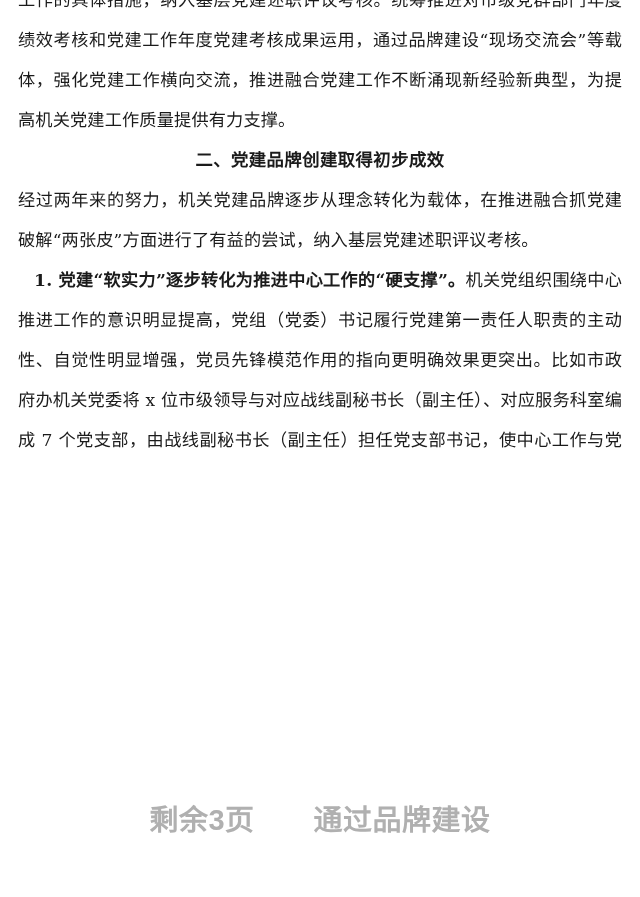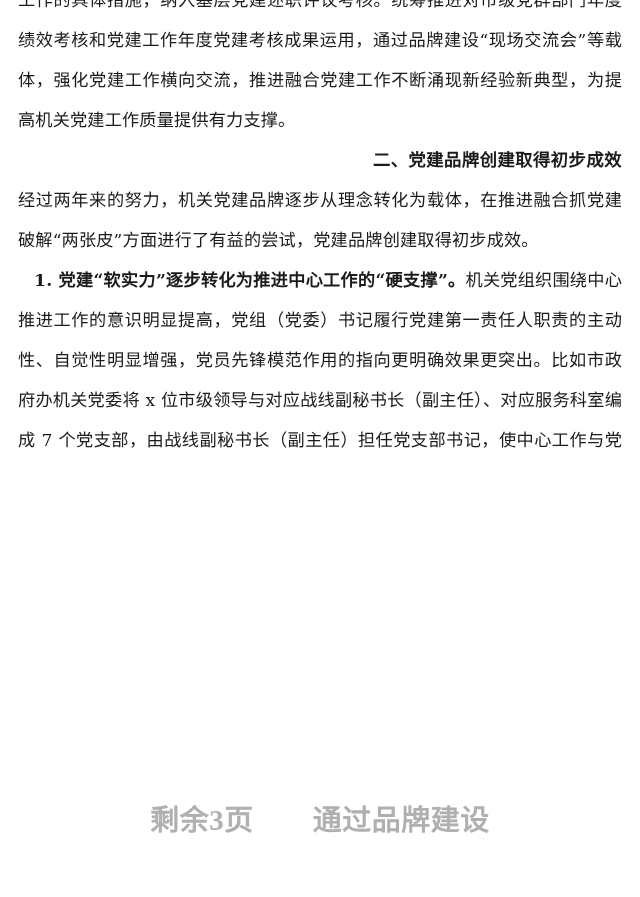--- a/index.html
+++ b/index.html
@@ -59,21 +59,21 @@
   }
 
   .heading {
     margin: 0;
     padding: 0;
     font-family: "DejaVu Serif", "Liberation Serif", serif;
     font-size: 17.4px;
     line-height: 40px;
     font-weight: 700;
     color: #1b1b1b;
-    text-align: right;
+    text-align: center;
     letter-spacing: 0.4px;
   }
 
   
   .para-last {
     max-height: 200px;
     overflow: hidden;
   }
 
   
@@ -83,41 +83,41 @@
     left: 0;
     top: 800px;
     width: 640px;
     text-align: center;
     pointer-events: none;
     user-select: none;
   }
 
   .watermark-text {
     display: inline-block;
-    font-family: Liberation Serif, serif;
+    font-family: Liberation Sans, sans-serif;
     font-size: 29px;
     font-weight: 700;
     color: #b0b0b0;
     letter-spacing: 0.5px;
     line-height: 40px;
     white-space: pre;
   }
 </style>
 </head>
 <body>
 
 <div class="page">
 
   <div class="doc-body">
 
     <p class="para para-clipped">工作的具体措施，纳入基层党建述职评议考核。统筹推进对市级党群部门年度绩效考核和党建工作年度党建考核成果运用，通过品牌建设“现场交流会”等载体，强化党建工作横向交流，推进融合党建工作不断涌现新经验新典型，为提高机关党建工作质量提供有力支撑。</p>
 
     <h2 class="heading">二、党建品牌创建取得初步成效</h2>
 
-    <p class="para">经过两年来的努力，机关党建品牌逐步从理念转化为载体，在推进融合抓党建破解“两张皮”方面进行了有益的尝试，党建品牌创建取得初步成效。</p>
+    <p class="para">经过两年来的努力，机关党建品牌逐步从理念转化为载体，在推进融合抓党建破解“两张皮”方面进行了有益的尝试，纳入基层党建述职评议考核。</p>
 
     <p class="para para-last"><span class="lead">1. 党建“软实力”逐步转化为推进中心工作的“硬支撑”。</span><span>机关党组织围绕中心推进工作的意识明显提高，党组（党委）书记履行党建第一责任人职责的主动性、自觉性明显增强，党员先锋模范作用的指向更明确效果更突出。比如市政府办机关党委将 x 位市级领导与对应战线副秘书长（副主任）、对应服务科室编成 7 个党支部，由战线副秘书长（副主任）担任党支部书记，使中心工作与党建工作紧密结合起来，帮支部工作“接天线”，为政办决策部署“接地气”，把“一岗双责”要求落到实处，促进了年轻干部的培养锻炼和支部战斗堡垒作用的发挥。政办第一党支部是市政府主要领导同志所在的党支部，包括秘书科、综合科等科室的全体党员，主要负责综合材料撰写。党支部把今年市政府《工作报告》起草工作融入到支部学习研讨之中，组织发动全体党员按照报告内容分头开展专题学习和有针对性的调研，通过学习吃透上情，通过讨论理清思路，通过调研摸清底数，切实提升撰写质量，使部门中心工作得到了党建载体的有力支撑，促进了支部学习与工作实际相互融合、共同促进。市委组织部安排分管领导干部兼任党支部书记，</span></p>
 
   </div>
 
   <div class="watermark">
     <span class="watermark-text">剩余3页</span><span class="watermark-text">　　</span><span class="watermark-text">通过品牌建设</span>
   </div>
 
 </div>

